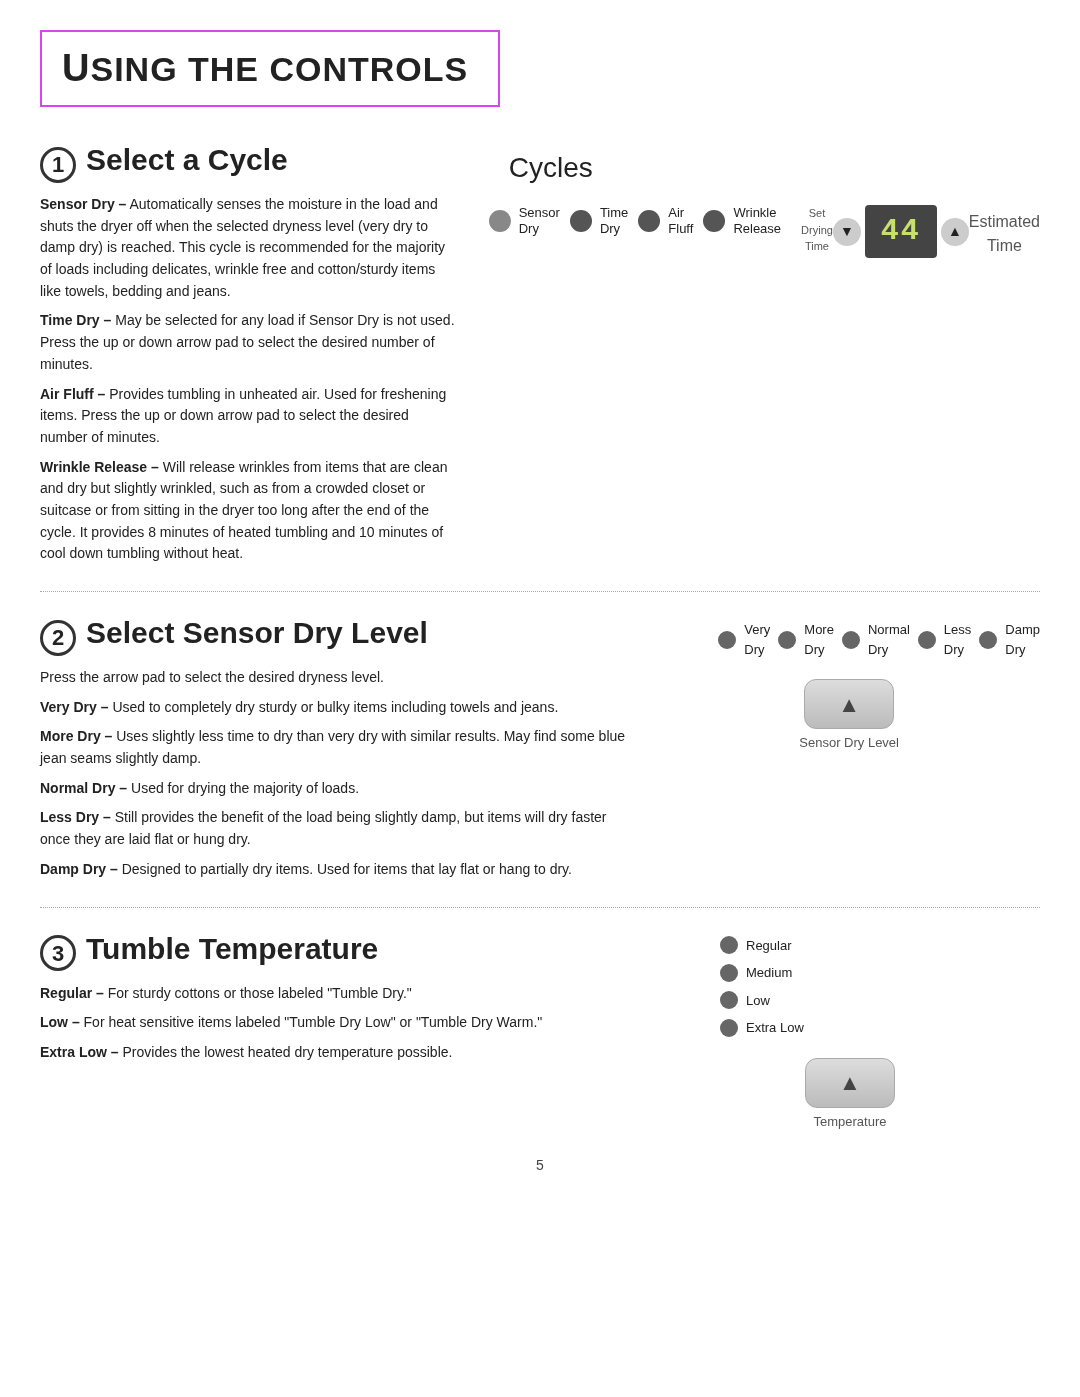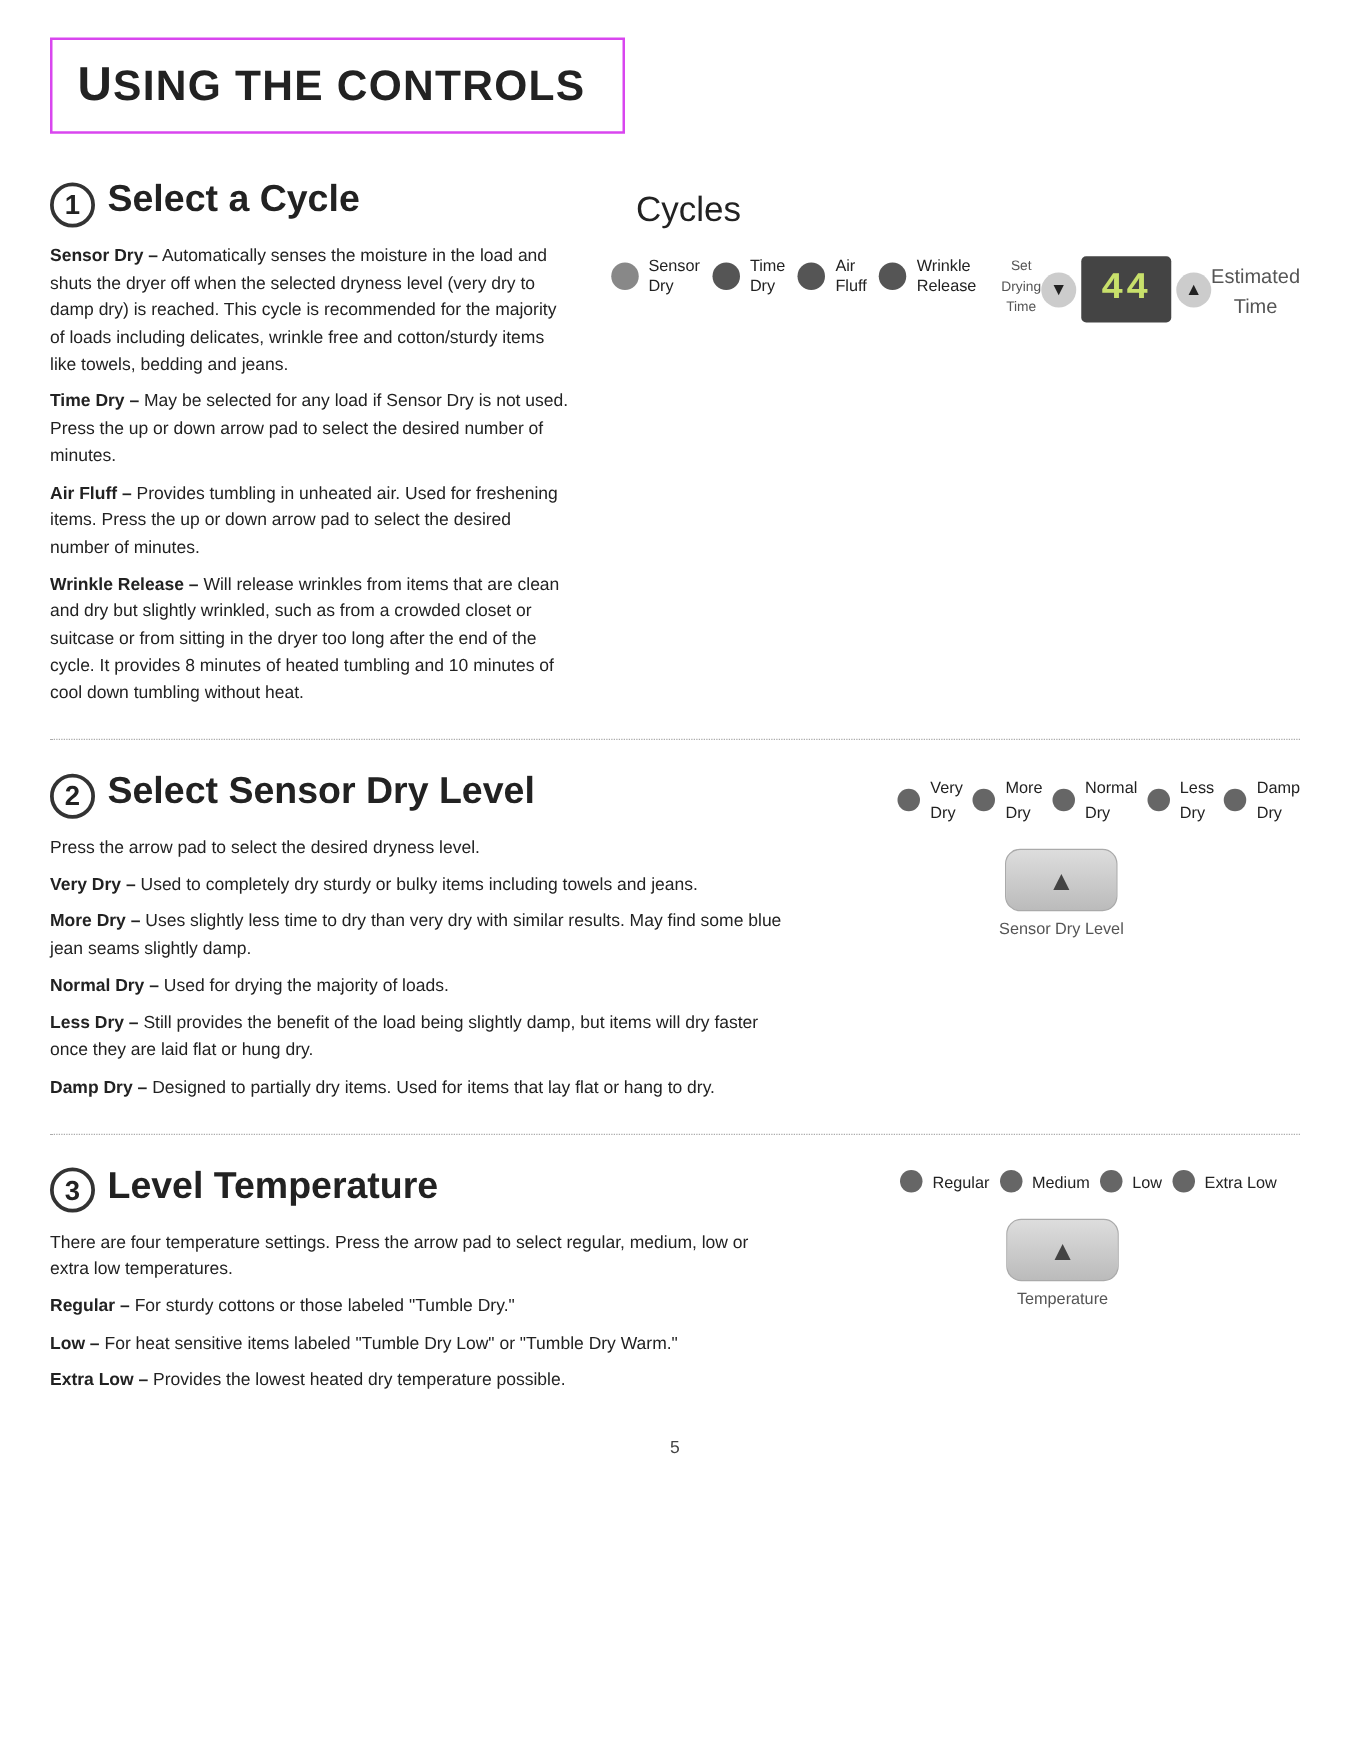--- a/index.html
+++ b/index.html
@@ -213,21 +213,21 @@
     }
     .sensor-label {
       font-size: 13px;
       color: #555;
       text-align: center;
     }
 
     
     .temp-list {
       display: flex;
-      flex-direction: row;
+      flex-direction: column;
       gap: 8px;
       margin-bottom: 14px;
       align-self: flex-start;
       margin-left: 60px;
     }
     .temp-item {
       display: flex;
       align-items: center;
       gap: 8px;
       font-size: 13px;
@@ -377,23 +377,22 @@
   </div>
 </div>
 
 <hr class="divider">
 
 
 <div class="step-section">
   <div class="step-text">
     <div class="step-heading">
       <span class="step-number-circle">3</span>
-      <span>Level Temperature</span>
-    </div>
-    <p>There are four temperature settings. Press the arrow pad to select regular, medium, low or extra low temperatures.</p>
+      <span>Tumble Temperature</span>
+    </div>
     <p>
       <strong>Regular –</strong>
       <span> For sturdy cottons or those labeled "Tumble Dry."</span>
     </p>
     <p>
       <strong>Low –</strong>
       <span> For heat sensitive items labeled "Tumble Dry Low" or "Tumble Dry Warm."</span>
     </p>
     <p>
       <strong>Extra Low –</strong>

